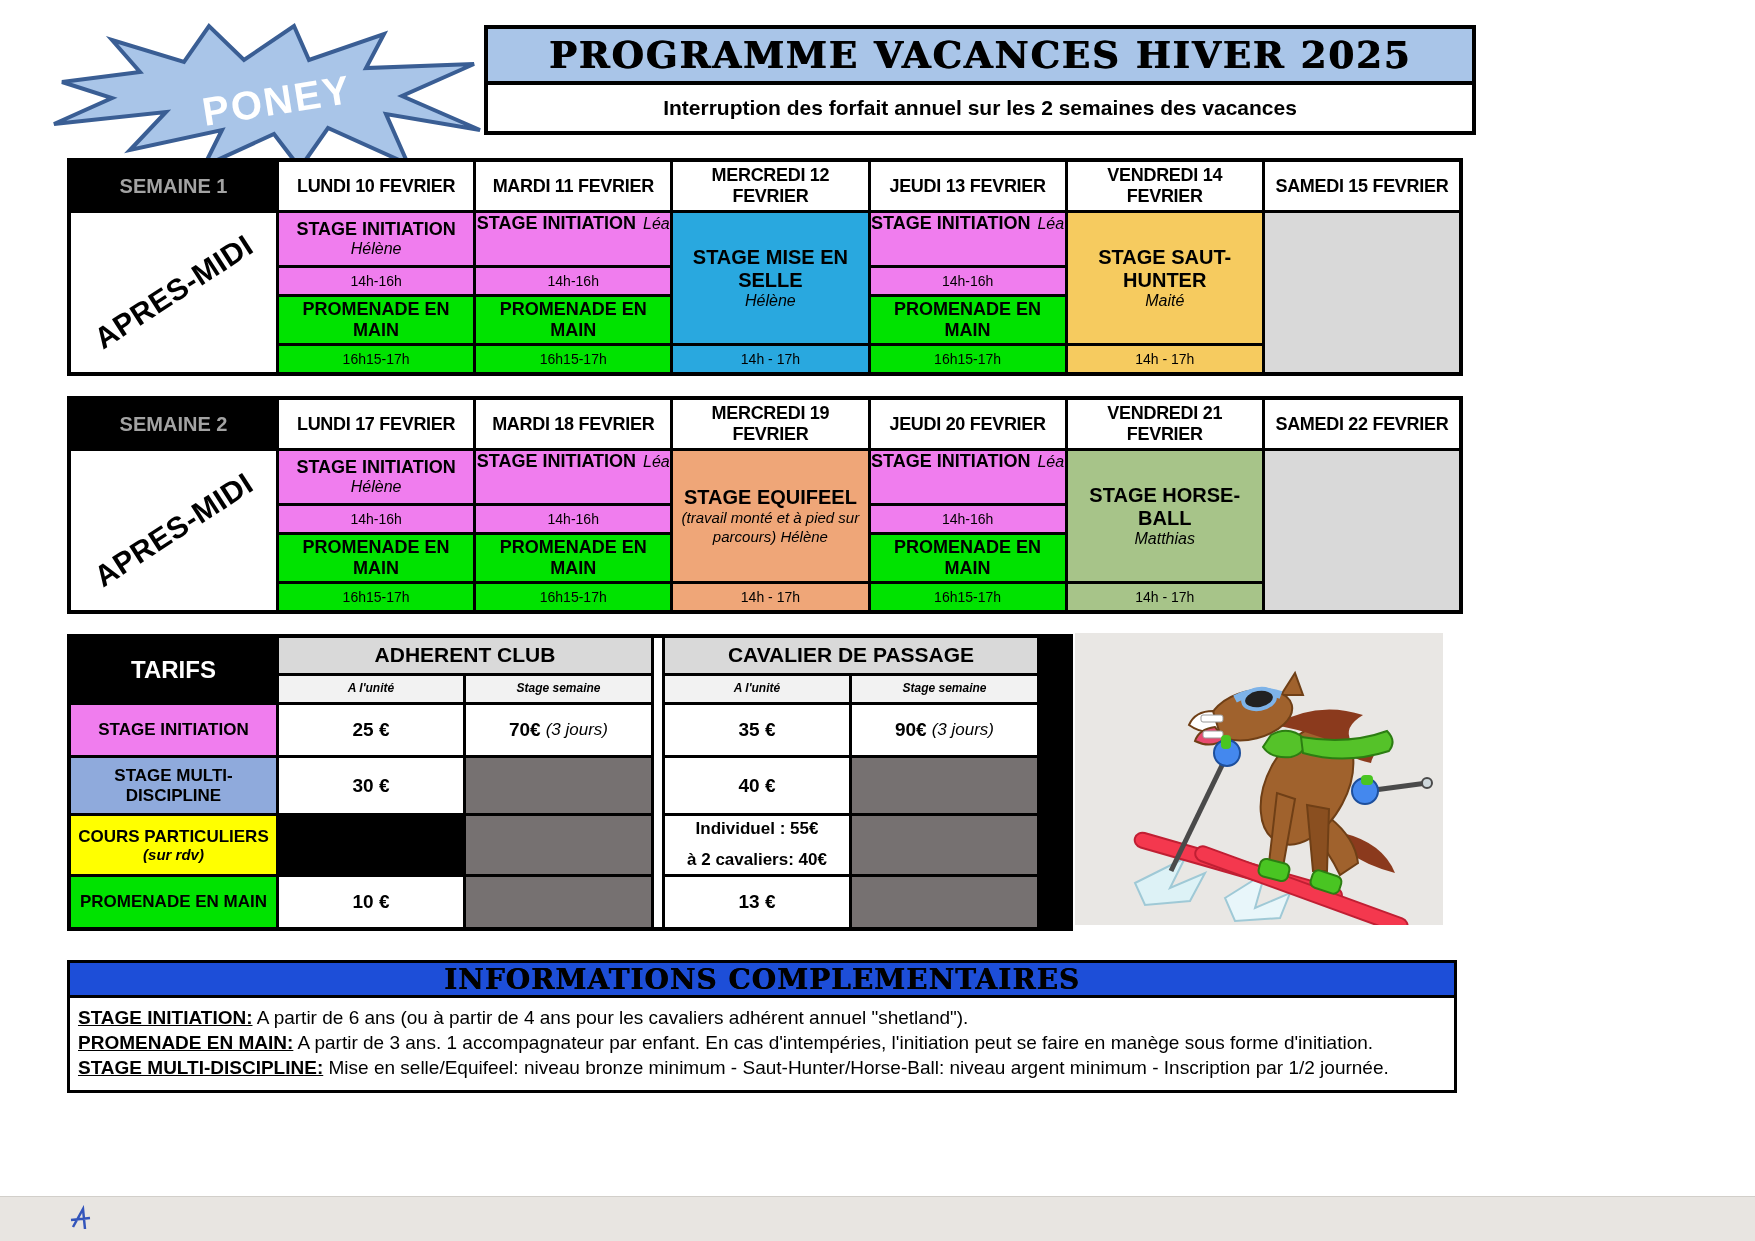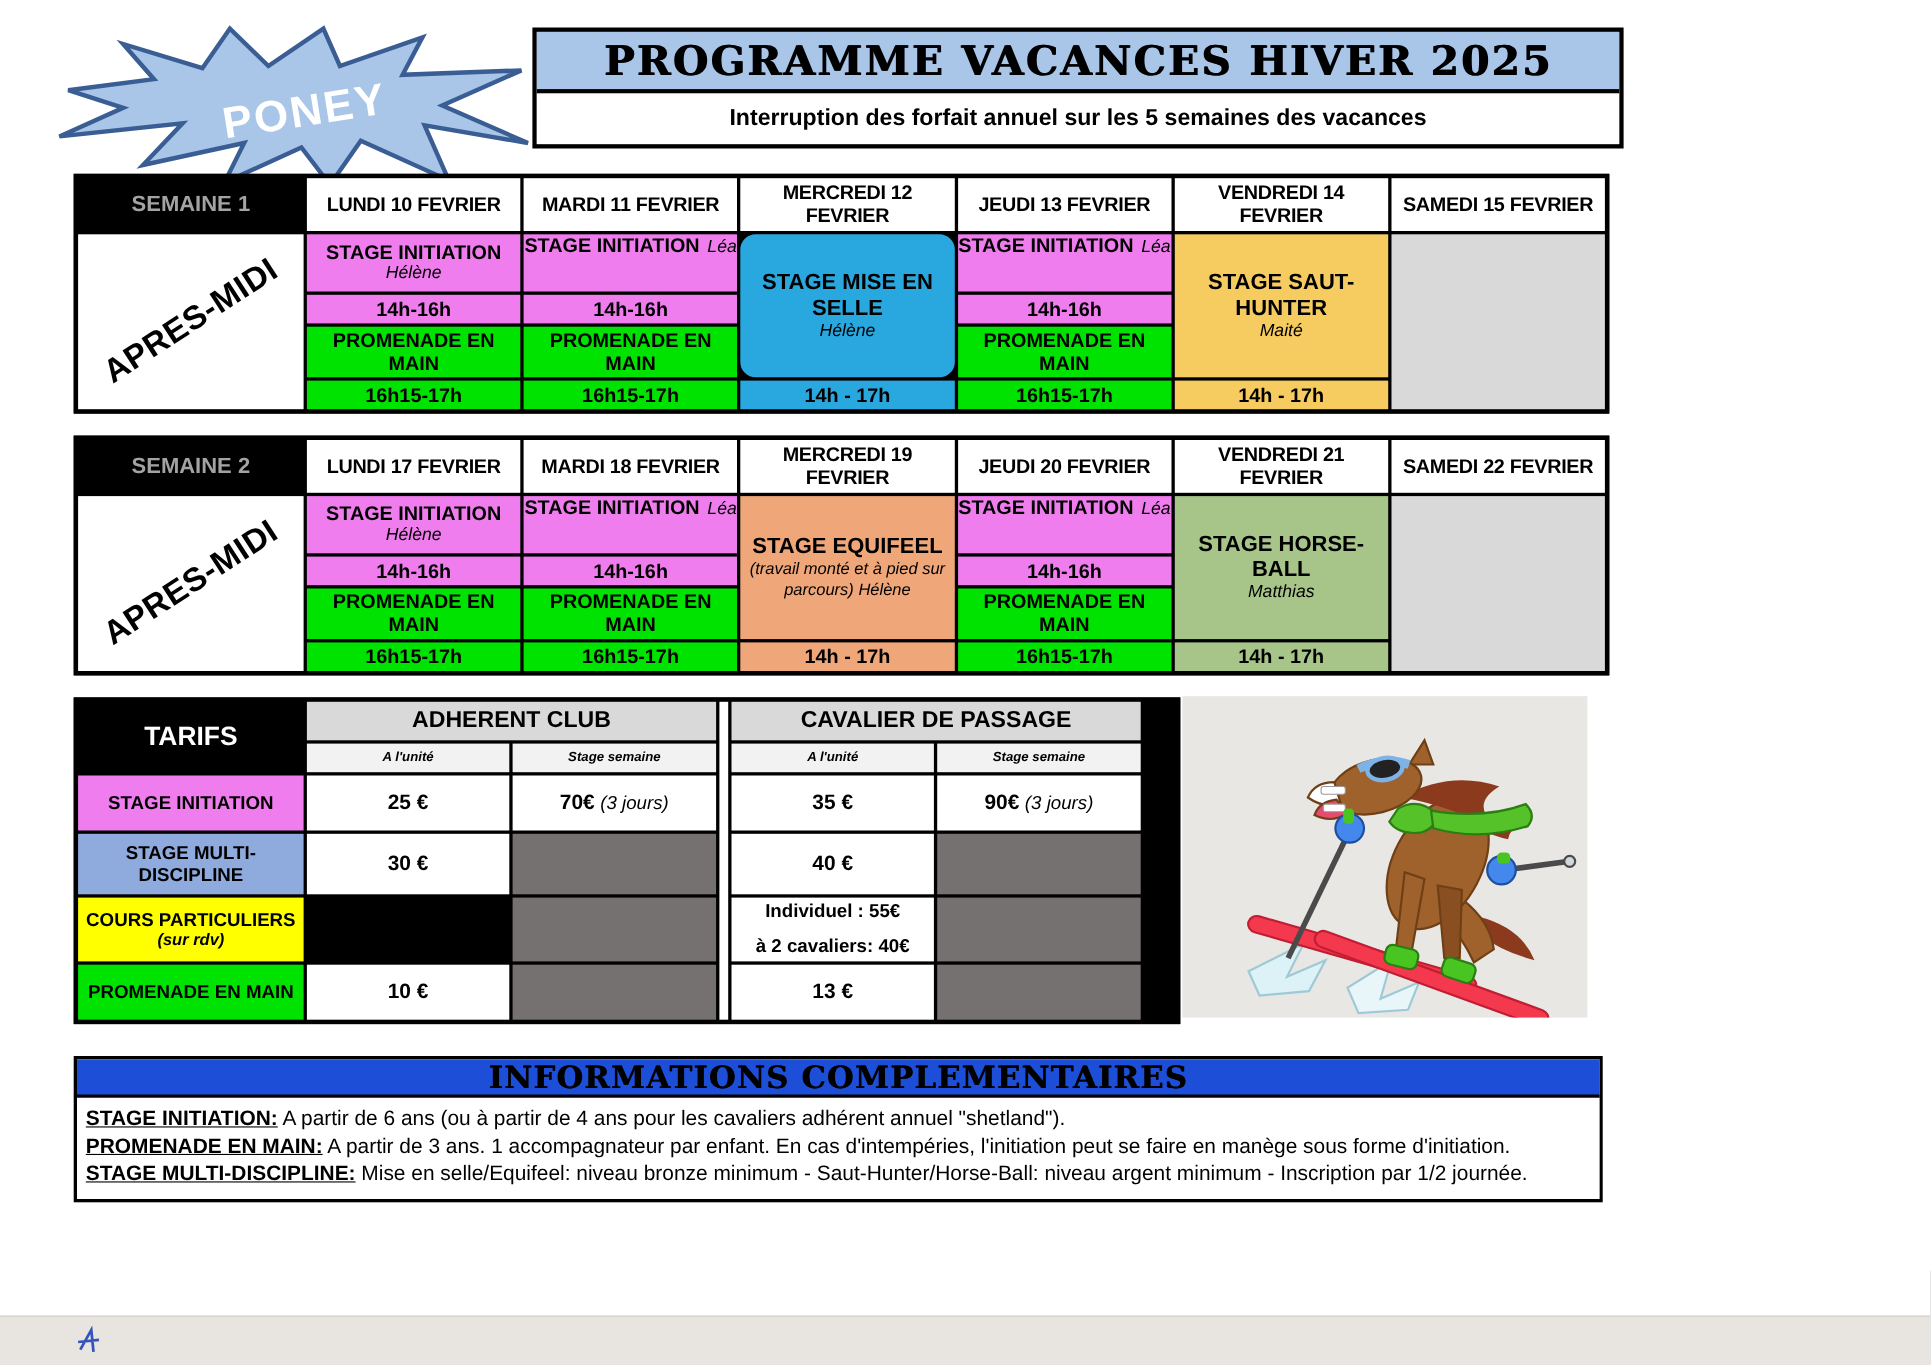--- a/index.html
+++ b/index.html
@@ -25,21 +25,21 @@
     display:grid;grid-template-columns:205px repeat(6,1fr);
     grid-template-rows:48px 52px 26px 46px 26px;
     gap:3px;background:#000;border:4px solid #000;
   }
   .cell{display:flex;flex-direction:column;align-items:center;justify-content:center;text-align:center;line-height:1.15;background:#fff;}
   .wk-title{background:#000;color:#a3a3a3;font-weight:bold;font-size:20px;}
   .day-h{font-weight:bold;font-size:18px;letter-spacing:-0.3px;}
   .act{font-weight:bold;font-size:18px;}
   .act-big{font-weight:bold;font-size:20px;}
   .inst{font-style:italic;font-weight:normal;font-size:16px;}
-  .time{font-weight:700;font-size:18px;}
+  .time{font-weight:400;font-size:14px;}
   .inline-act{flex-direction:row;gap:7px;align-items:baseline;flex-wrap:wrap;}
   .note{font-style:italic;font-size:15px;max-width:182px;line-height:1.25;}
   .period-cell{background:#fff;}
   .period{display:inline-block;transform:rotate(-33deg);font-weight:bold;font-size:30px;letter-spacing:0.5px;}
   
   .tarifs-table{
     position:absolute;left:67px;top:634px;width:998px;
     display:grid;grid-template-columns:205px 184px 185px 8px 184px 185px;
     grid-template-rows:35px 26px 50px 55px 58px 50px;
     gap:3px;background:#000;border:4px solid #000;
@@ -73,21 +73,21 @@
 
 <div class="page">
 
   <svg class="starburst" viewBox="0 0 430 156">
     <polygon points="10,64 88,54 60,22 132,44 157,8 192,42 242,8 257,42 332,16 314,50 422,46 350,78 428,112 334,96 356,146 276,110 248,150 222,116 152,148 170,112 78,132 114,94 2,106 60,80" fill="#A9C5E8" stroke="#3A5E94" stroke-width="4" stroke-linejoin="miter"></polygon>
     <text x="150" y="98" transform="rotate(-9 215 85)"><tspan id="logo-label">PONEY</tspan></text>
   </svg>
 
   <div class="header-box">
     <div class="header-title" style="background:#A9C5E8">PROGRAMME VACANCES HIVER 2025</div>
-    <div class="header-sub">Interruption des forfait annuel sur les 5 semaines des vacances</div>
+    <div class="header-sub">Interruption des forfait annuel sur les 2 semaines des vacances</div>
   </div>
 
   <div class="week-table" style="top:158px">
     <div class="cell wk-title" style="grid-column:1;grid-row:1">SEMAINE 1</div>
     <div class="cell day-h" style="grid-column:2;grid-row:1">LUNDI 10 FEVRIER</div>
     <div class="cell day-h" style="grid-column:3;grid-row:1">MARDI 11 FEVRIER</div>
     <div class="cell day-h" style="grid-column:4;grid-row:1">MERCREDI 12 FEVRIER</div>
     <div class="cell day-h" style="grid-column:5;grid-row:1">JEUDI 13 FEVRIER</div>
     <div class="cell day-h" style="grid-column:6;grid-row:1">VENDREDI 14 FEVRIER</div>
     <div class="cell day-h" style="grid-column:7;grid-row:1">SAMEDI 15 FEVRIER</div>
@@ -105,21 +105,21 @@
     <div class="cell time" style="grid-area: 5 / 2; background-color: rgb(0, 227, 0);">16h15-17h</div>
 
     <div class="cell inline-act" style="grid-area: 2 / 3; background-color: rgb(240, 125, 238);">
       <span class="act">STAGE INITIATION</span>
       <span class="inst">Léa</span>
     </div>
     <div class="cell time" style="grid-area: 3 / 3; background-color: rgb(240, 125, 238);">14h-16h</div>
     <div class="cell act" style="grid-area: 4 / 3; background-color: rgb(0, 227, 0);">PROMENADE EN MAIN</div>
     <div class="cell time" style="grid-area: 5 / 3; background-color: rgb(0, 227, 0);">16h15-17h</div>
 
-    <div class="cell" style="grid-area: 2 / 4 / 5; background-color: rgb(41, 168, 223); border-radius: 14px;">
+    <div class="cell" style="grid-area: 2 / 4 / 5; background-color: rgb(41, 168, 223);">
       <span class="act-big">STAGE MISE EN SELLE</span>
       <span class="inst">Hélène</span>
     </div>
     <div class="cell time" style="grid-area: 5 / 4; background-color: rgb(41, 168, 223);">14h - 17h</div>
 
     <div class="cell inline-act" style="grid-area: 2 / 5; background-color: rgb(240, 125, 238);">
       <span class="act">STAGE INITIATION</span>
       <span class="inst">Léa</span>
     </div>
     <div class="cell time" style="grid-area: 3 / 5; background-color: rgb(240, 125, 238);">14h-16h</div>

